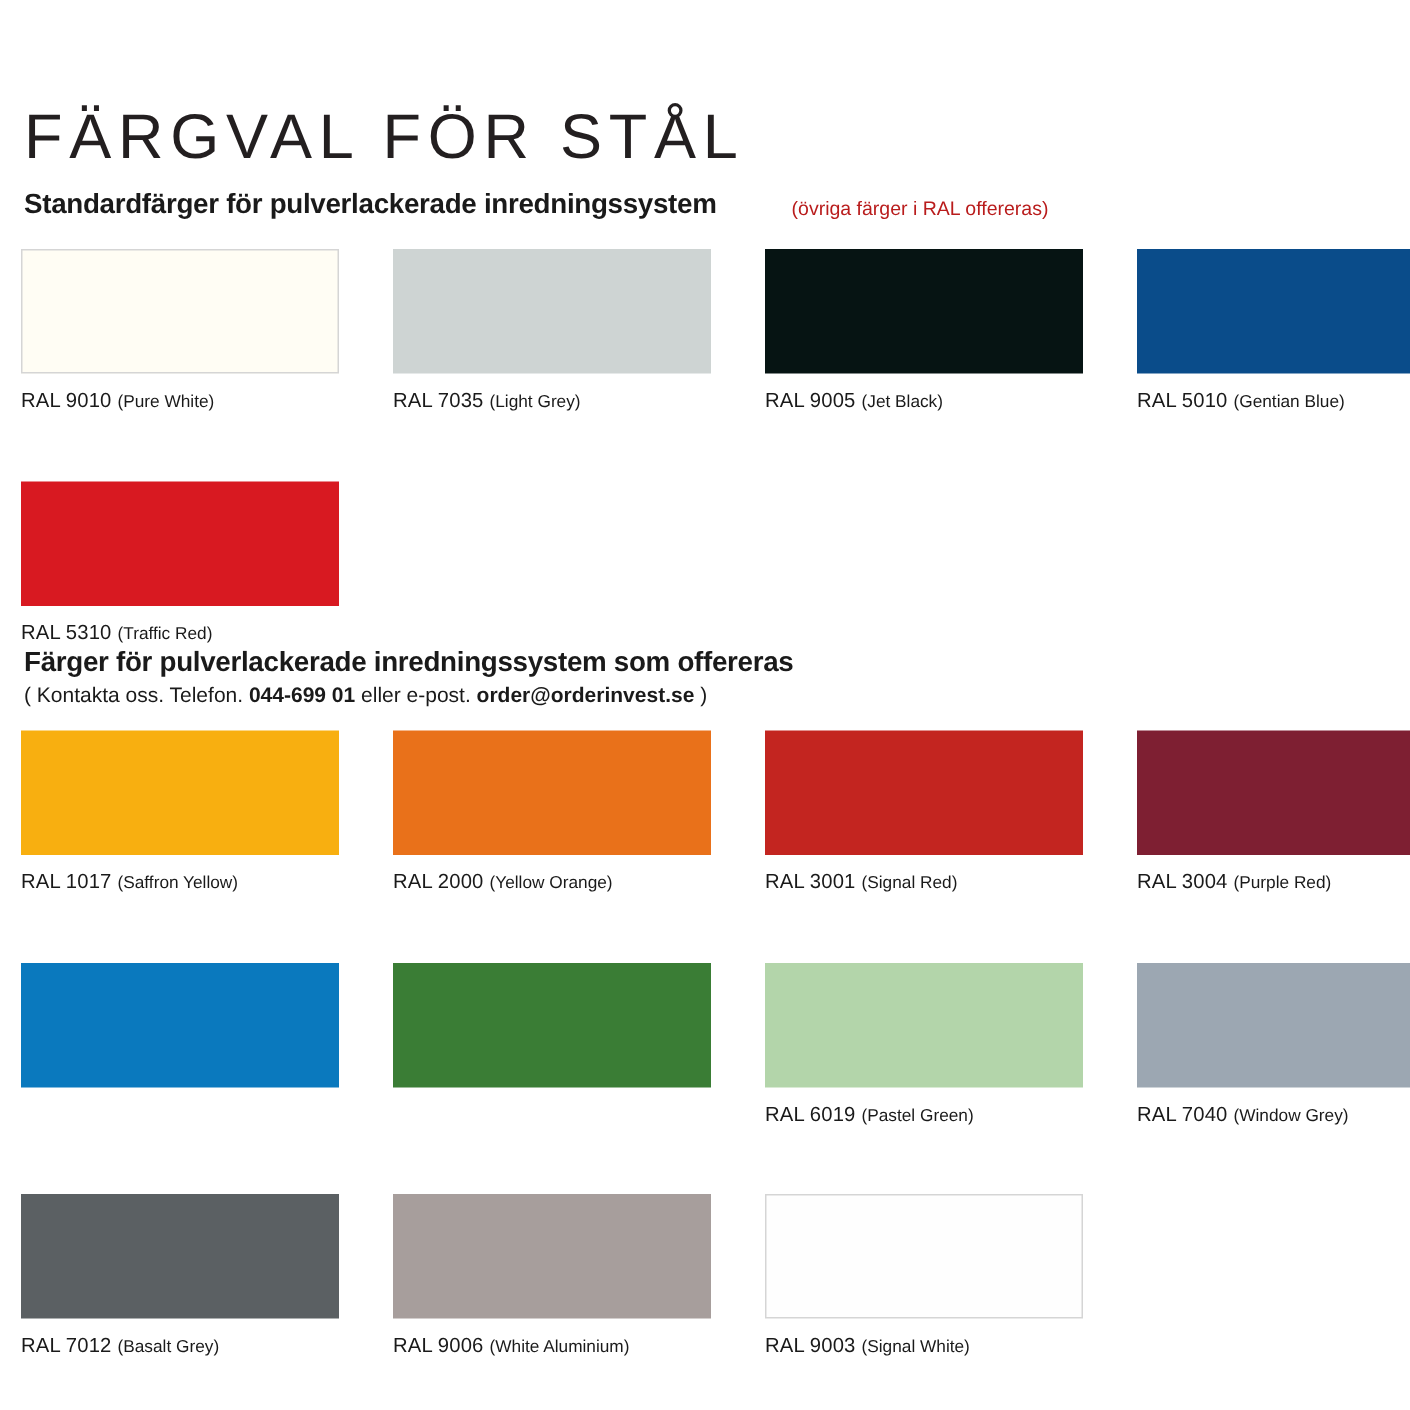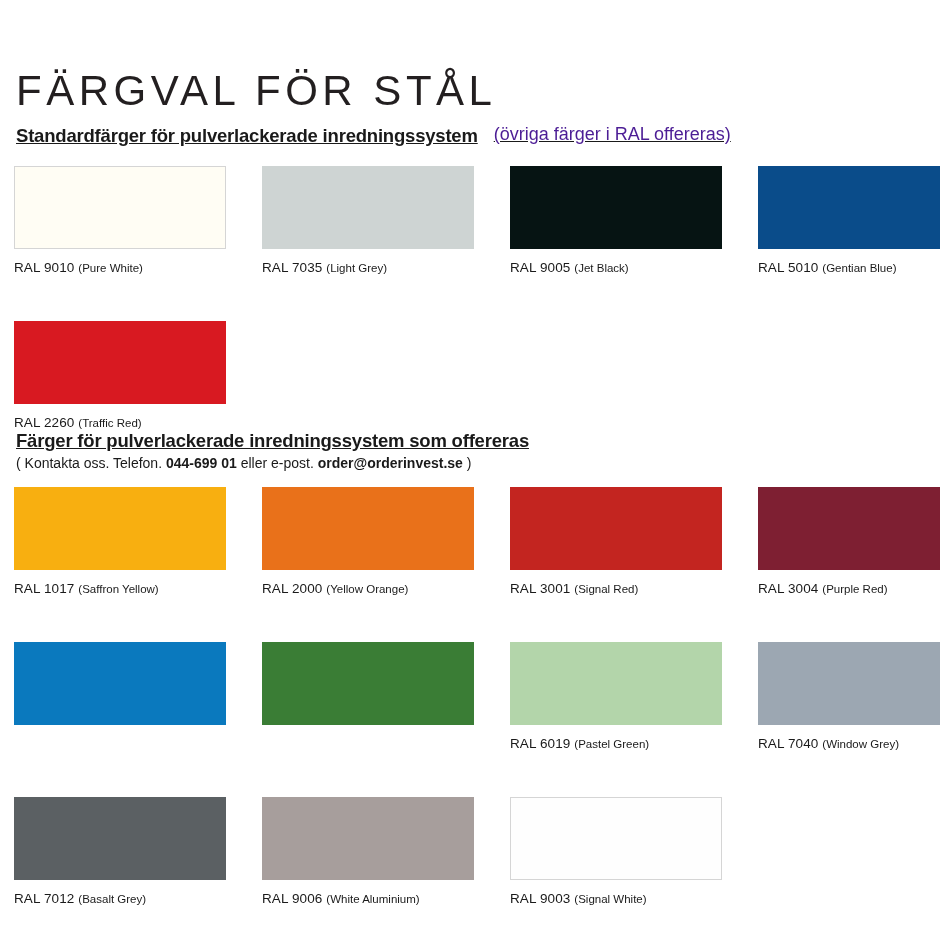--- a/index.html
+++ b/index.html
@@ -42,37 +42,36 @@
   
   .section {
     position: absolute;
     left: 0;
     width: 940px;
   }
   .section-head {
     position: relative;
     padding-left: 16px;
     display: flex;
-    align-items: flex-start;
-    gap: 0;
-    text-decoration: underline;
+    align-items: flex-end;
+    gap: 12px;
   }
   .section-title {
     font-size: 18.5px;
     font-weight: 700;
     letter-spacing: -0.2px;
     color: #1a1a1a;
     white-space: nowrap;
   }
   .section-note {
-    font-size: 18px;
-    font-weight: 400;
-    color: #4c1d95;
-    white-space: nowrap;
-    margin-left: 16px;
+    font-size: 13px;
+    font-weight: 400;
+    color: #b91c1c;
+    white-space: nowrap;
+    margin-left: 38px;
     position: relative;
     top: -1px;
   }
   .section-sub {
     padding-left: 16px;
     margin-top: 3px;
     font-size: 14px;
     font-weight: 400;
     color: #1a1a1a;
     white-space: nowrap;
@@ -149,21 +148,21 @@
         <div class="swatch-cell">
           <div class="swatch-chip" style="background: rgb(6, 20, 19);"></div>
           <div class="swatch-label"><span class="swatch-code">RAL 9005</span><span class="swatch-name">(Jet Black)</span></div>
         </div>
         <div class="swatch-cell">
           <div class="swatch-chip" style="background: rgb(10, 76, 138);"></div>
           <div class="swatch-label"><span class="swatch-code">RAL 5010</span><span class="swatch-name">(Gentian Blue)</span></div>
         </div>
         <div class="swatch-cell">
           <div class="swatch-chip" style="background: rgb(216, 25, 33);"></div>
-          <div class="swatch-label"><span class="swatch-code">RAL 2260</span><span class="swatch-name">(Traffic Red)</span></div>
+          <div class="swatch-label"><span class="swatch-code">RAL 5310</span><span class="swatch-name">(Traffic Red)</span></div>
         </div>
       </div>
   </div>
 
   <div class="section" style="top:430px;">
     <div class="section-head">
       <span class="section-title">Färger för pulverlackerade inredningssystem som offereras</span>
     </div>
 
     <div class="section-sub">

